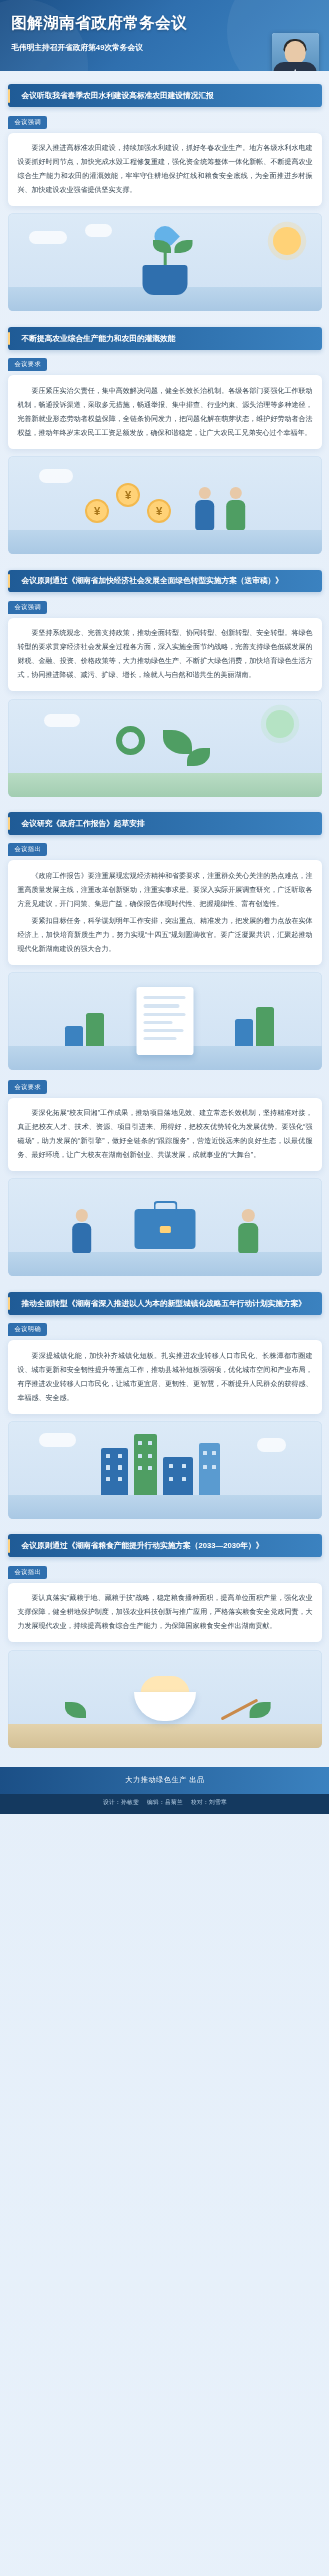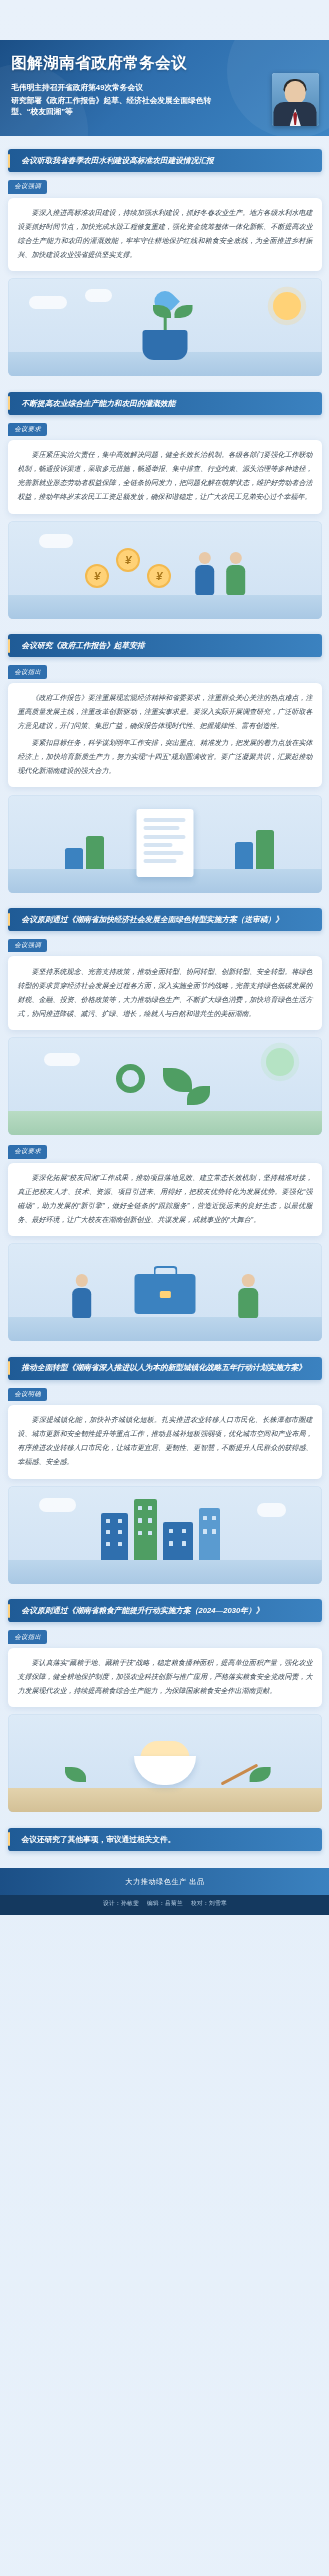--- a/index.html
+++ b/index.html
@@ -18,21 +18,20 @@
     overflow: hidden;
   }
 
   
   .header {
     position: relative;
     background: linear-gradient(135deg,#1b4f86 0%, #2f6fae 45%, #3d86c4 100%);
     padding: 13.4px 11.3px 17.5px 11.3px;
     color: #fff;
     overflow: hidden;
-    margin-top: 40px;
   }
   .header:after{
     content:"";
     position:absolute;
     right:-31px; top:-36px;
     width:134px;height:134px;border-radius:50%;
     background:rgba(255,255,255,.06);
   }
   .header:before{
     content:"";
@@ -116,21 +115,21 @@
     position: relative;
     z-index: 5;
     font-size: 7.2px;
     line-height: 2.0;
     color: #2e3d4c;
     text-align: justify;
   }
   .intro p { margin: 0 0 3.1px 0; text-indent: 2em; }
 
   
-  .section { padding: 0 0 2.1px 0; font-style: italic; }
+  .section { padding: 0 0 2.1px 0; }
   .sec-head {
     margin: 13.4px 8.2px 0 8.2px;
     background: linear-gradient(90deg,#1f5b96 0%, #3b82c0 100%);
     color:#fff;
     border-radius: 3.1px 3.1px 3.1px 3.1px;
     padding: 5.7px 8.2px;
     font-size: 7.7px;
     font-weight: bold;
     line-height: 1.5;
     position: relative;
@@ -275,21 +274,20 @@
   .credits span { margin: 0 3.1px; }
 </style>
 </head>
 <body>
 
 <div class="page">
 
   <div class="header">
     <div class="main-title">图解湖南省政府常务会议</div>
     <div class="sub-title">毛伟明主持召开省政府第49次常务会议</div>
-    <div class="sub-title-2">研究部署《政府工作报告》起草、经济社会发展全面绿色转型、“校友回湘”等</div>
     <div class="portrait">
       <div class="bg"></div>
       <div class="hair"></div>
       <div class="head"></div>
       <div class="body"></div>
       <div class="shirt"></div>
       <div class="tie"></div>
     </div>
   </div>
 
@@ -339,20 +337,40 @@
       <div class="person" style="left:216px;">
           <div class="h"></div>
           <div class="b" style="background:#4f9e63;"></div>
         </div>
       <div class="cloud" style="left:31px;top:13.4px;width:34px;"></div>
     </div>
   </div>
 
   <div class="section">
     <div class="sec-head">
+      <span class="txt">会议原则通过《湖南省加快经济社会发展全面绿色转型实施方案（送审稿）》</span>
+    </div>
+    <div class="tag-row">
+      <span class="tag">会议强调</span>
+    </div>
+    <div class="card">
+      <p>要坚持系统观念、完善支持政策，推动全面转型、协同转型、创新转型、安全转型。将绿色转型的要求贯穿经济社会发展全过程各方面，深入实施全面节约战略，完善支持绿色低碳发展的财税、金融、投资、价格政策等，大力推动绿色生产、不断扩大绿色消费，加快培育绿色生活方式，协同推进降碳、减污、扩绿、增长，绘就人与自然和谐共生的美丽湖南。</p>
+    </div>
+    <div class="illus">
+      <div class="ground" style="background:linear-gradient(180deg,#b9dcc4,#a2cdb1);"></div>
+      <div class="gear" style="left:108px;top:27px;"></div>
+      <div class="leaf" style="left:155px;top:31px;width:29px;height:24px;"></div>
+      <div class="leaf" style="left:179px;top:49px;width:23px;height:18.5px;transform:scaleX(-1);"></div>
+      <div class="cloud" style="left:36px;top:15.5px;width:36px;"></div>
+      <div class="sun" style="right:28px;top:11.3px;background:#b5e3c4;box-shadow:0 0 0 5.2px rgba(181,227,196,.3);"></div>
+    </div>
+  </div>
+
+  <div class="section">
+    <div class="sec-head">
       <span class="txt">会议研究《政府工作报告》起草安排</span>
     </div>
     <div class="tag-row">
       <span class="tag">会议指出</span>
     </div>
     <div class="card">
       <p>《政府工作报告》要注重展现宏观经济精神和省委要求，注重群众关心关注的热点难点，注重高质量发展主线，注重改革创新驱动，注重实事求是。要深入实际开展调查研究，广泛听取各方意见建议，开门问策、集思广益，确保报告体现时代性、把握规律性、富有创造性。</p>
       <p>要紧扣目标任务，科学谋划明年工作安排，突出重点、精准发力，把发展的着力点放在实体经济上，加快培育新质生产力，努力实现“十四五”规划圆满收官。要广泛凝聚共识，汇聚起推动现代化新湖南建设的强大合力。</p>
     </div>
     <div class="illus">
@@ -362,40 +380,20 @@
         <div class="doc-line" style="top:17.5px;width:36px;"></div>
         <div class="doc-line" style="top:26px;width:42px;"></div>
         <div class="doc-line" style="top:34px;width:29px;"></div>
         <div class="doc-line" style="top:42px;width:40px;"></div>
         <div class="doc-line" style="top:50px;width:33px;"></div>
       </div>
       <div class="bar" style="left:57px;height:20.6px;"></div>
       <div class="bar" style="left:78px;height:33px;background:#4f9e63;"></div>
       <div class="bar" style="left:227px;height:27px;"></div>
       <div class="bar" style="left:248px;height:39px;background:#4f9e63;"></div>
-    </div>
-  </div>
-
-  <div class="section">
-    <div class="sec-head">
-      <span class="txt">会议原则通过《湖南省加快经济社会发展全面绿色转型实施方案（送审稿）》</span>
-    </div>
-    <div class="tag-row">
-      <span class="tag">会议强调</span>
-    </div>
-    <div class="card">
-      <p>要坚持系统观念、完善支持政策，推动全面转型、协同转型、创新转型、安全转型。将绿色转型的要求贯穿经济社会发展全过程各方面，深入实施全面节约战略，完善支持绿色低碳发展的财税、金融、投资、价格政策等，大力推动绿色生产、不断扩大绿色消费，加快培育绿色生活方式，协同推进降碳、减污、扩绿、增长，绘就人与自然和谐共生的美丽湖南。</p>
-    </div>
-    <div class="illus">
-      <div class="ground" style="background:linear-gradient(180deg,#b9dcc4,#a2cdb1);"></div>
-      <div class="gear" style="left:108px;top:27px;"></div>
-      <div class="leaf" style="left:155px;top:31px;width:29px;height:24px;"></div>
-      <div class="leaf" style="left:179px;top:49px;width:23px;height:18.5px;transform:scaleX(-1);"></div>
-      <div class="cloud" style="left:36px;top:15.5px;width:36px;"></div>
-      <div class="sun" style="right:28px;top:11.3px;background:#b5e3c4;box-shadow:0 0 0 5.2px rgba(181,227,196,.3);"></div>
     </div>
   </div>
 
   <div class="section">
     <div class="tag-row">
       <span class="tag">会议要求</span>
     </div>
     <div class="card">
       <p>要深化拓展“校友回湘”工作成果，推动项目落地见效、建立常态长效机制，坚持精准对接，真正把校友人才、技术、资源、项目引进来、用得好，把校友优势转化为发展优势。要强化“强磁场”，助力发展的“新引擎”，做好全链条的“跟踪服务”，营造近悦远来的良好生态，以最优服务、最好环境，让广大校友在湖南创新创业、共谋发展，成就事业的“大舞台”。</p>
     </div>
@@ -456,41 +454,38 @@
         <div class="win" style="left:4.1px;top:8.2px;"></div>
           <div class="win" style="left:12.4px;top:8.2px;"></div>
         <div class="win" style="left:4.1px;top:21.6px;"></div>
           <div class="win" style="left:12.4px;top:21.6px;"></div>
       </div>
     </div>
   </div>
 
   <div class="section">
     <div class="sec-head">
-      <span class="txt">会议原则通过《湖南省粮食产能提升行动实施方案（2024—2030年）》</span>
+      <span class="txt">会议原则通过《湖南省粮食产能提升行动实施方案（2033—2030年）》</span>
     </div>
     <div class="tag-row">
       <span class="tag">会议指出</span>
     </div>
     <div class="card">
       <p>要认真落实“藏粮于地、藏粮于技”战略，稳定粮食播种面积，提高单位面积产量，强化农业支撑保障，健全耕地保护制度，加强农业科技创新与推广应用，严格落实粮食安全党政同责，大力发展现代农业，持续提高粮食综合生产能力，为保障国家粮食安全作出湖南贡献。</p>
     </div>
     <div class="illus">
       <div class="ground" style="background:linear-gradient(180deg,#e3d3ad,#d3c096);"></div>
       <div class="rice"></div>
       <div class="bowl"></div>
       <div class="chopsticks"></div>
       <div class="leaf" style="left:57px;bottom:30px;width:20.6px;height:15.5px;"></div>
       <div class="leaf" style="left:242px;bottom:30px;width:20.6px;height:15.5px;transform:scaleX(-1);"></div>
     </div>
   </div>
 
-  <div class="sec-head" style="margin-top:13.4px;">
-    <span class="txt">会议还研究了其他事项，审议通过相关文件。</span>
-  </div>
 
   <div class="footer-band">大力推动绿色生产 出品</div>
   <div class="credits">
     <span>设计：孙敏雯</span>
     <span>编辑：吕菊兰</span>
     <span>校对：刘雪寒</span>
   </div>
 
 </div>
 

